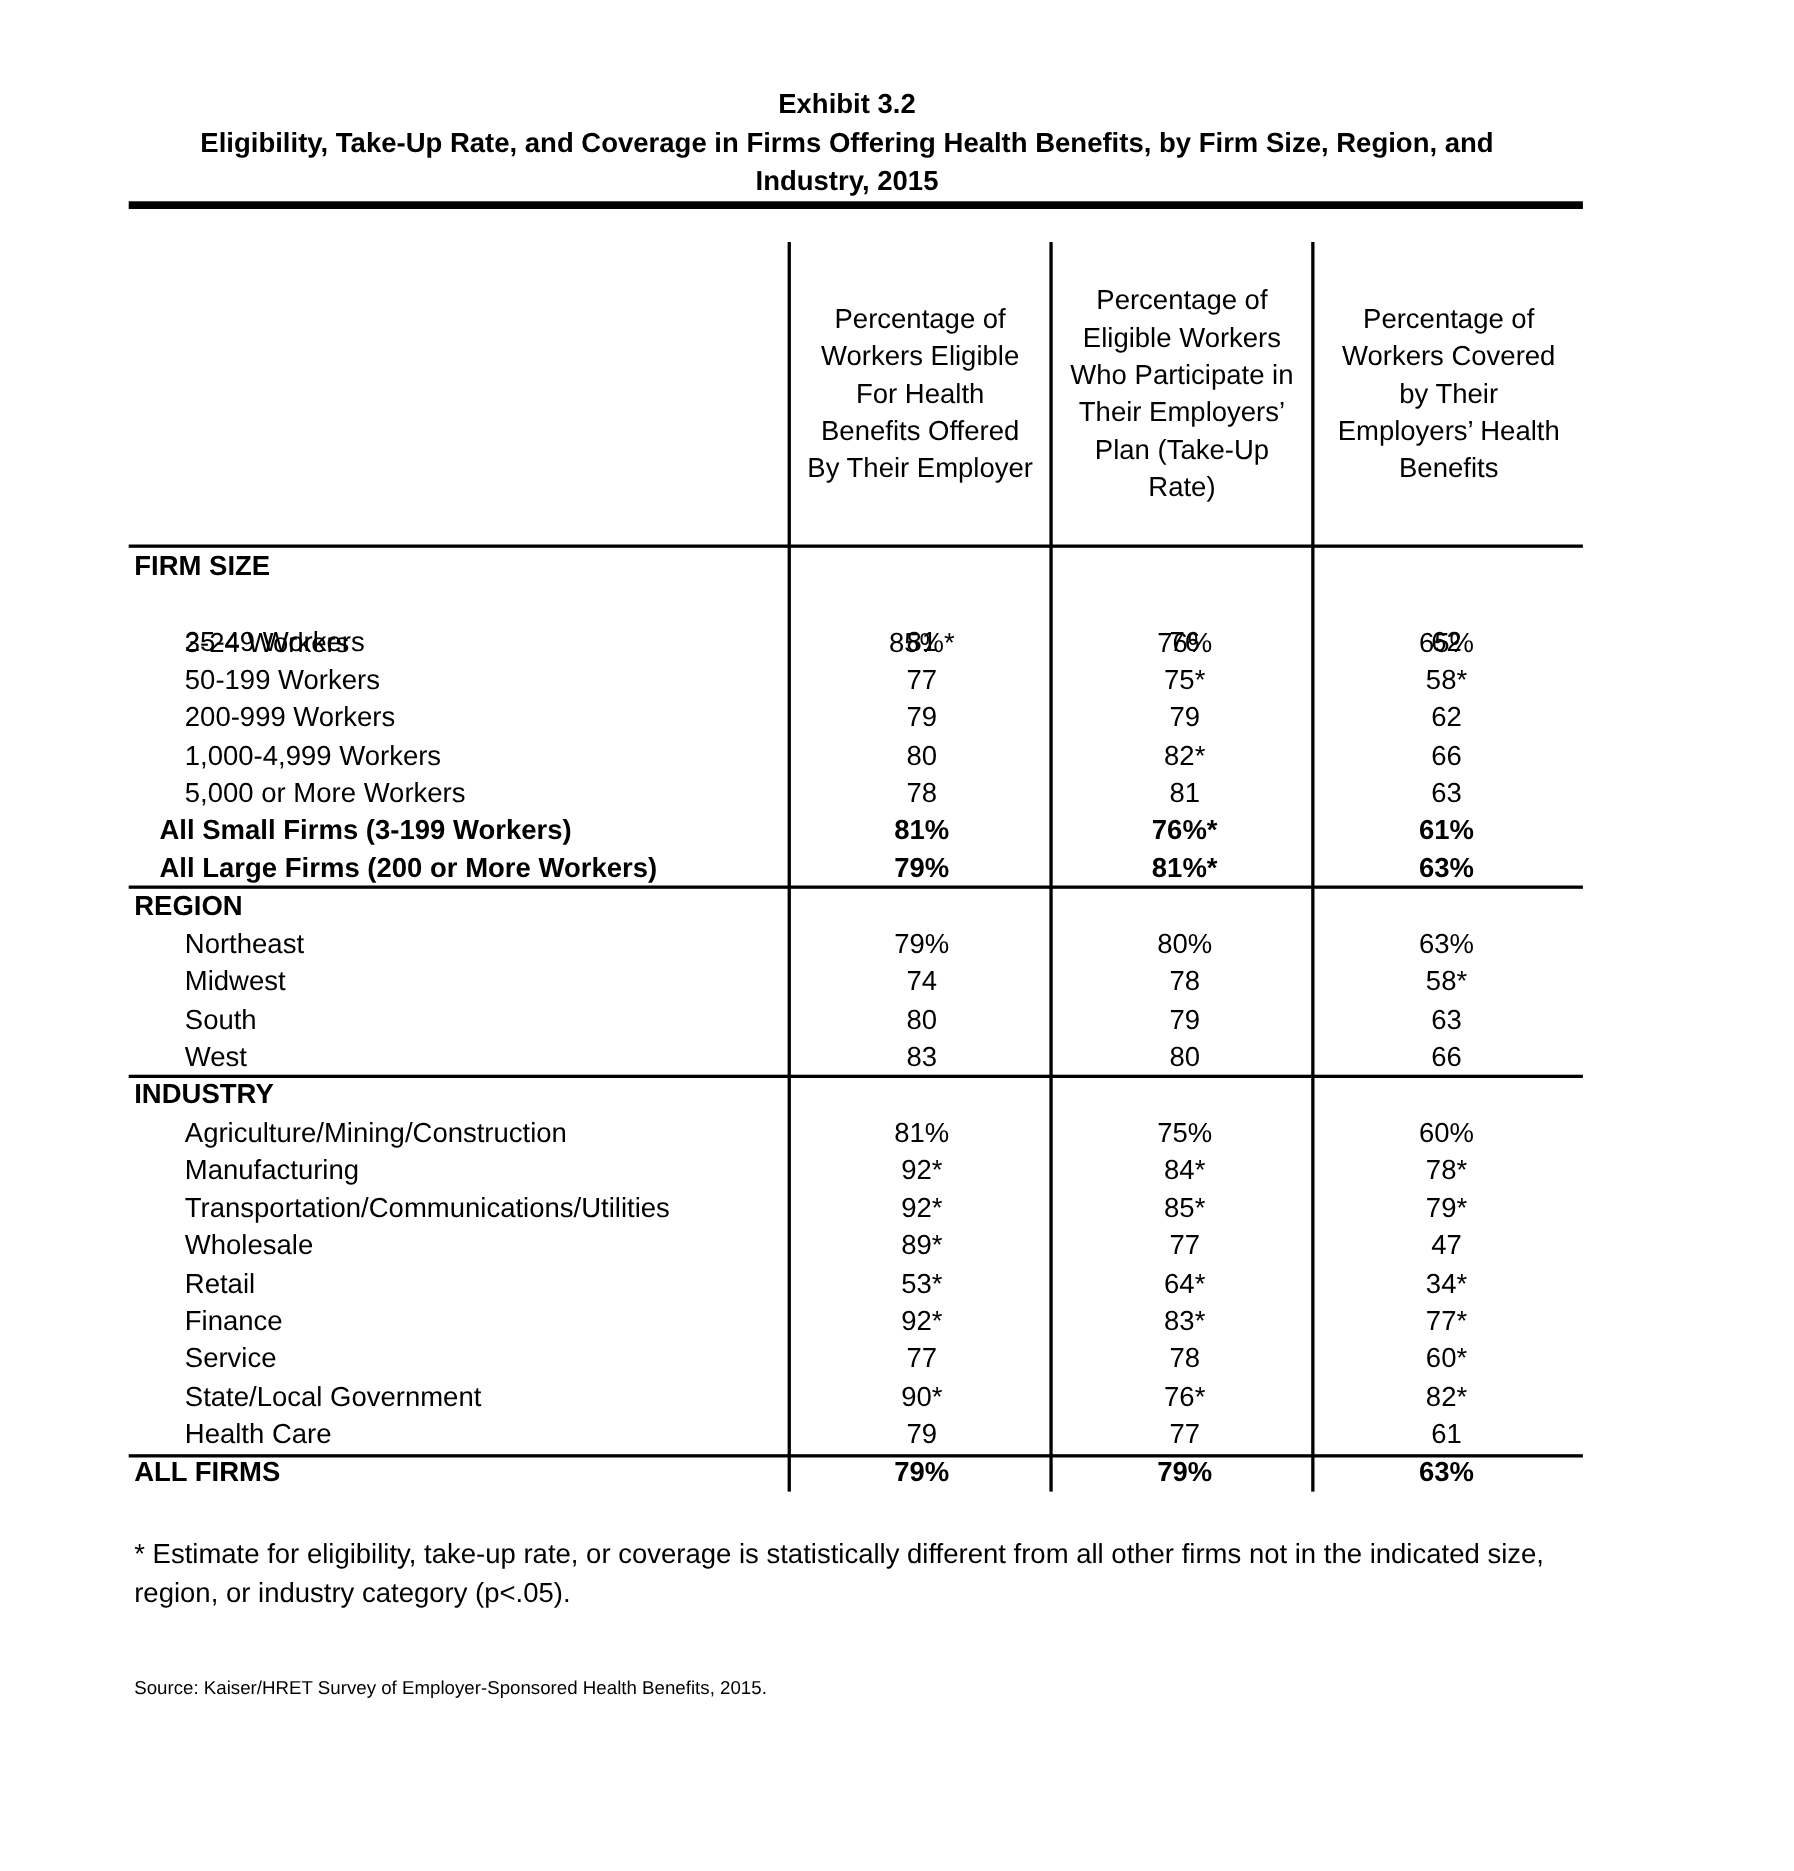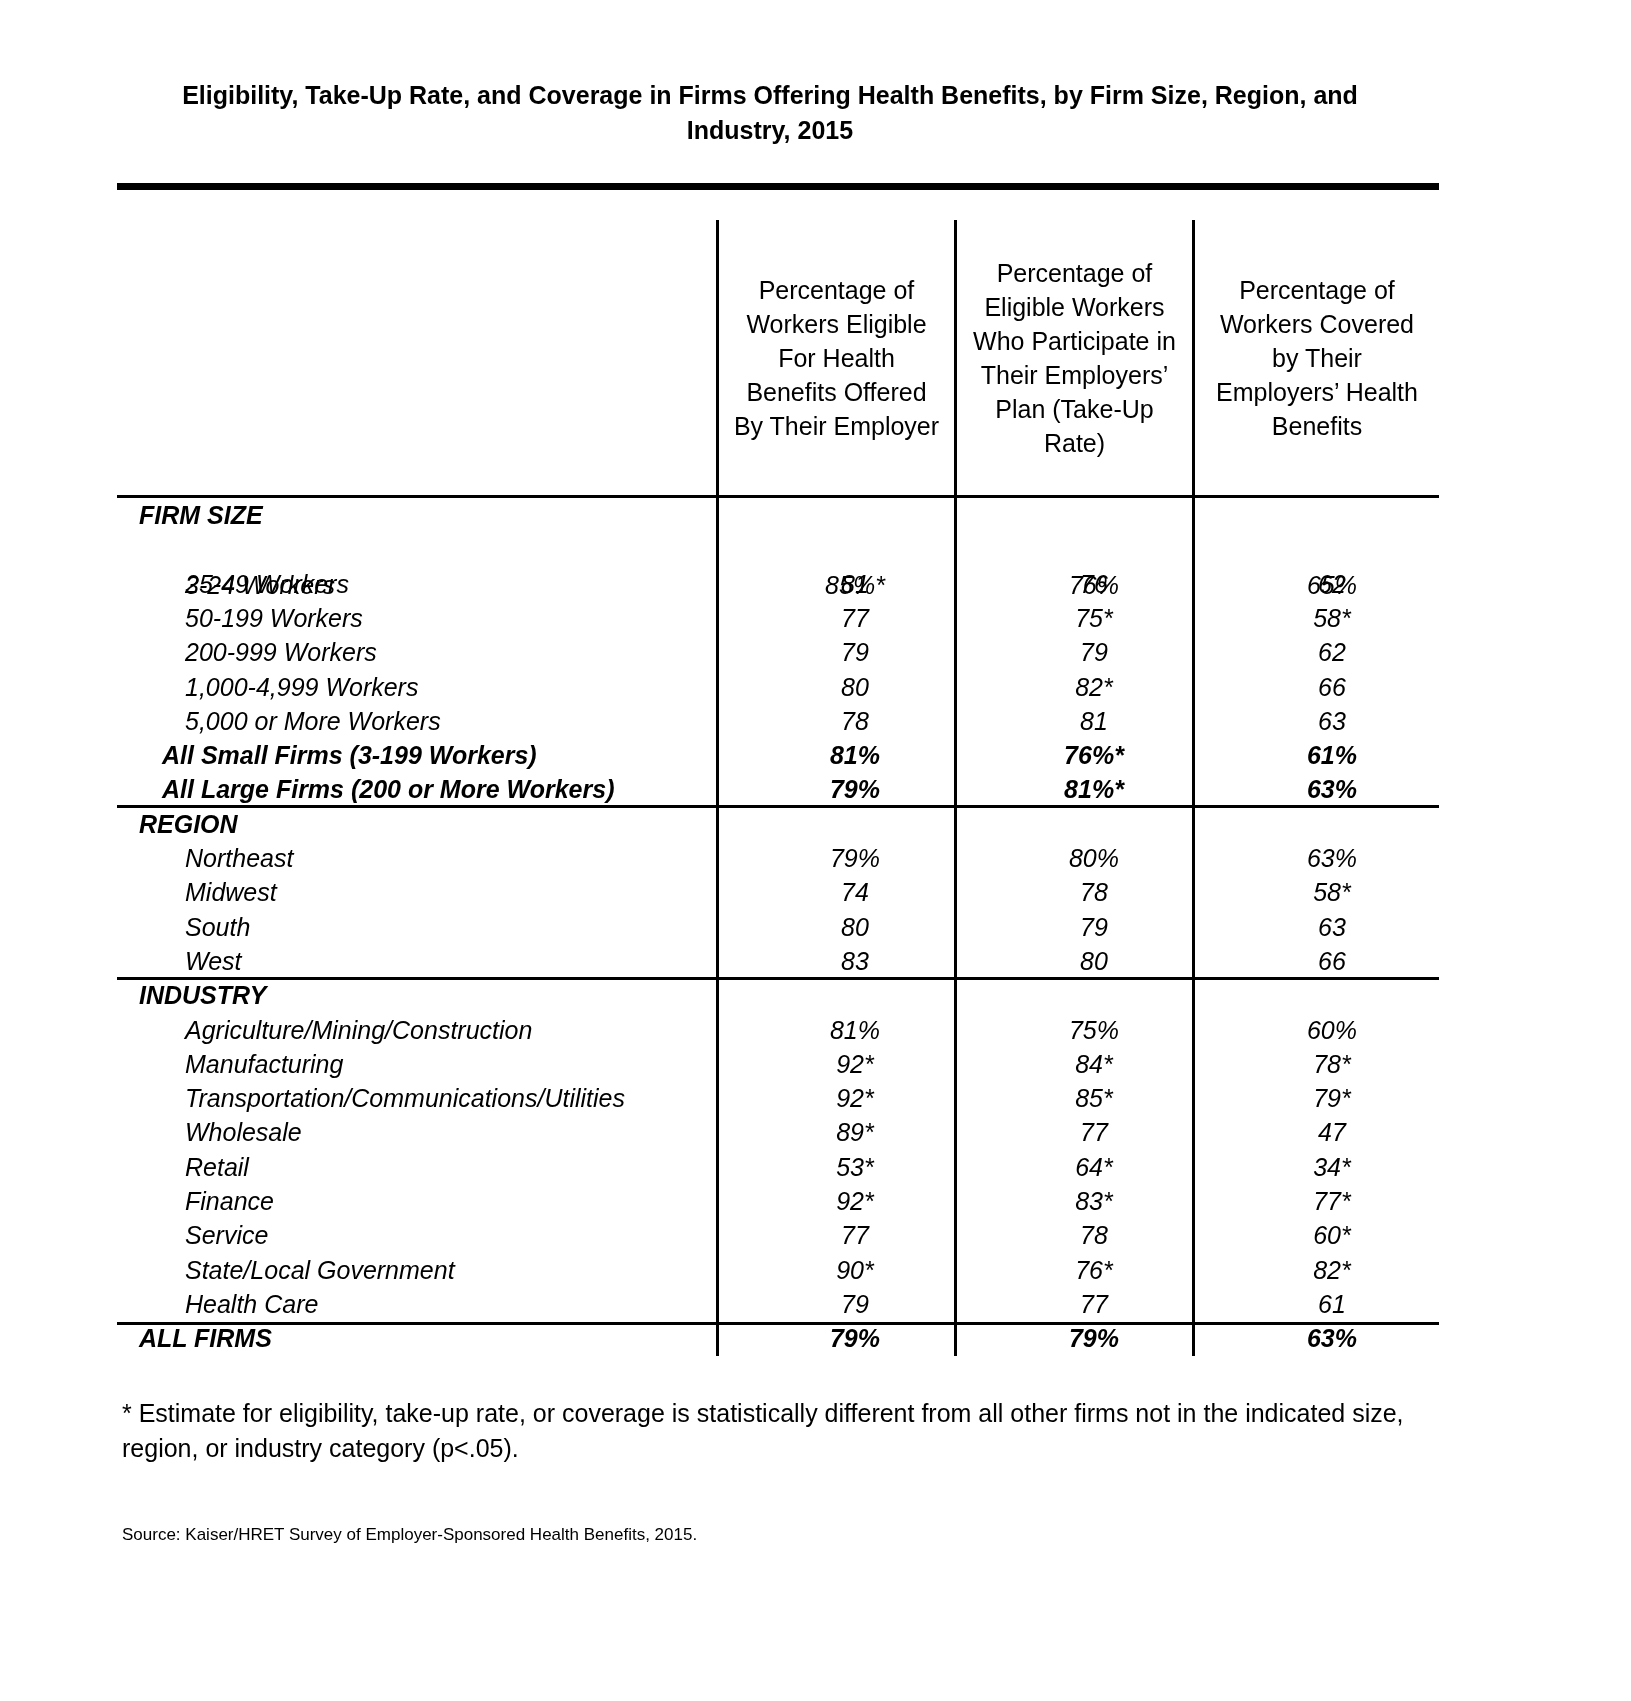--- a/index.html
+++ b/index.html
@@ -16,22 +16,22 @@
   }
   .vline { position: absolute; width: 3px; background: #000; top: 220px; height: 1136px; }
   .hrule { position: absolute; left: 117px; width: 1322px; height: 3px; background: #000; }
   .col-head {
     position: absolute; top: 220px; height: 276px;
     display: flex; align-items: center; justify-content: center;
     text-align: center; font-size: 25px; line-height: 34px;
   }
   .col-head span { display: block; }
   .row {
-    position: absolute; left: 134px; width: 1322px; height: 34.3px;
-    font-size: 25px; line-height: 34.3px; font-style: italic;
+    position: absolute; left: 117px; width: 1322px; height: 34.3px;
+    font-size: 25px; line-height: 34.3px;
   }
   .row .label { position: absolute; left: 5px; white-space: nowrap; }
   .row.section .label { font-weight: bold; }
   .row.item .label { left: 51px; }
   .row.subtotal .label { left: 28px; font-weight: bold; }
   .row.total .label { font-weight: bold; }
   .row .val { position: absolute; width: 236px; text-align: center; }
   .row.subtotal .val, .row.total .val { font-weight: bold; }
   .v1 { left: 603px; } .v2 { left: 842px; } .v3 { left: 1080px; }
   .footnote {
@@ -39,20 +39,21 @@
     font-size: 25px; line-height: 35px;
   }
   .source {
     position: absolute; left: 122px; top: 1517px; font-size: 17px; line-height: 35px;
   }
 </style>
 </head>
 <body>
 
 <div class="title-block">
+  <div>Exhibit 3.2</div>
   <div>Eligibility, Take-Up Rate, and Coverage in Firms Offering Health Benefits, by Firm Size, Region, and</div>
   <div>Industry, 2015</div>
 </div>
 <div class="title-rule"></div>
 
 <div class="vline" style="left:716px"></div>
 <div class="vline" style="left:954px"></div>
 <div class="vline" style="left:1192px"></div>
 
 <div class="col-head" style="left:719px;width:235px">

